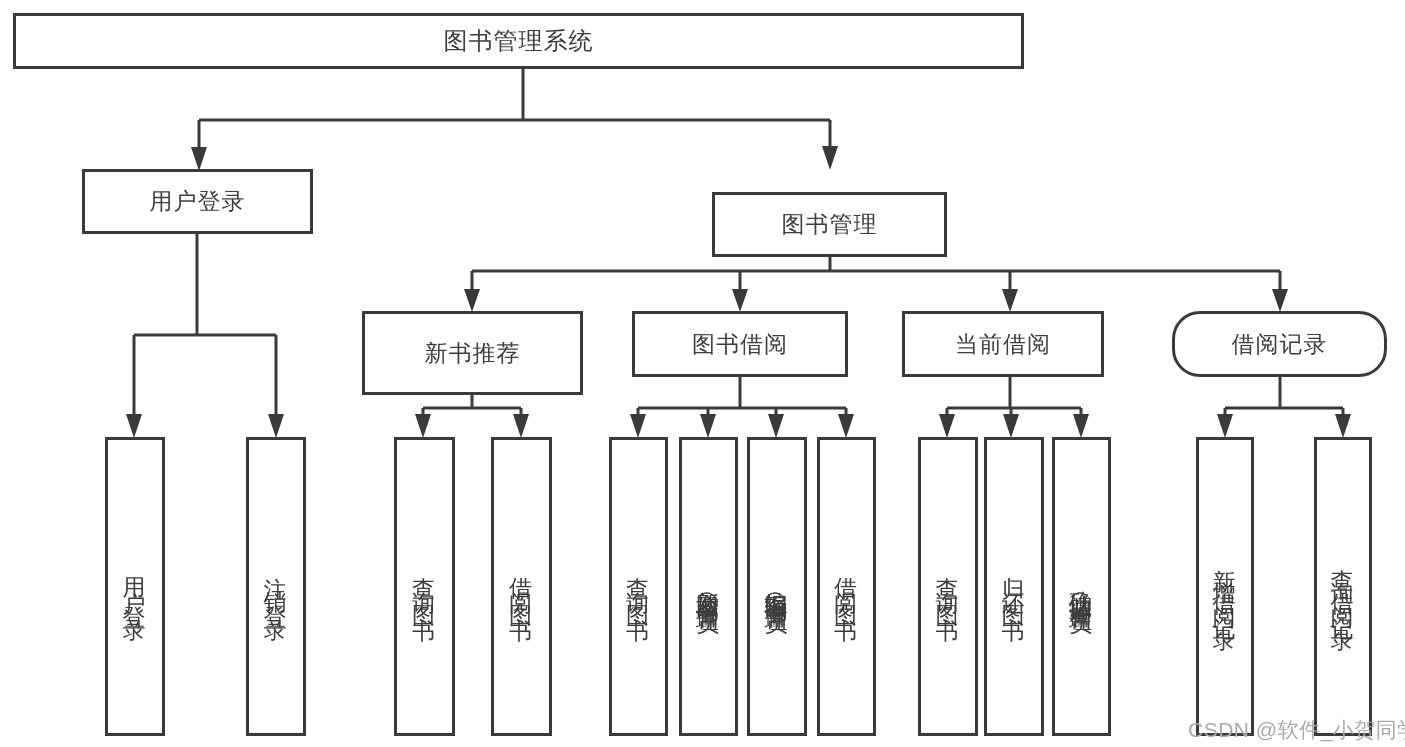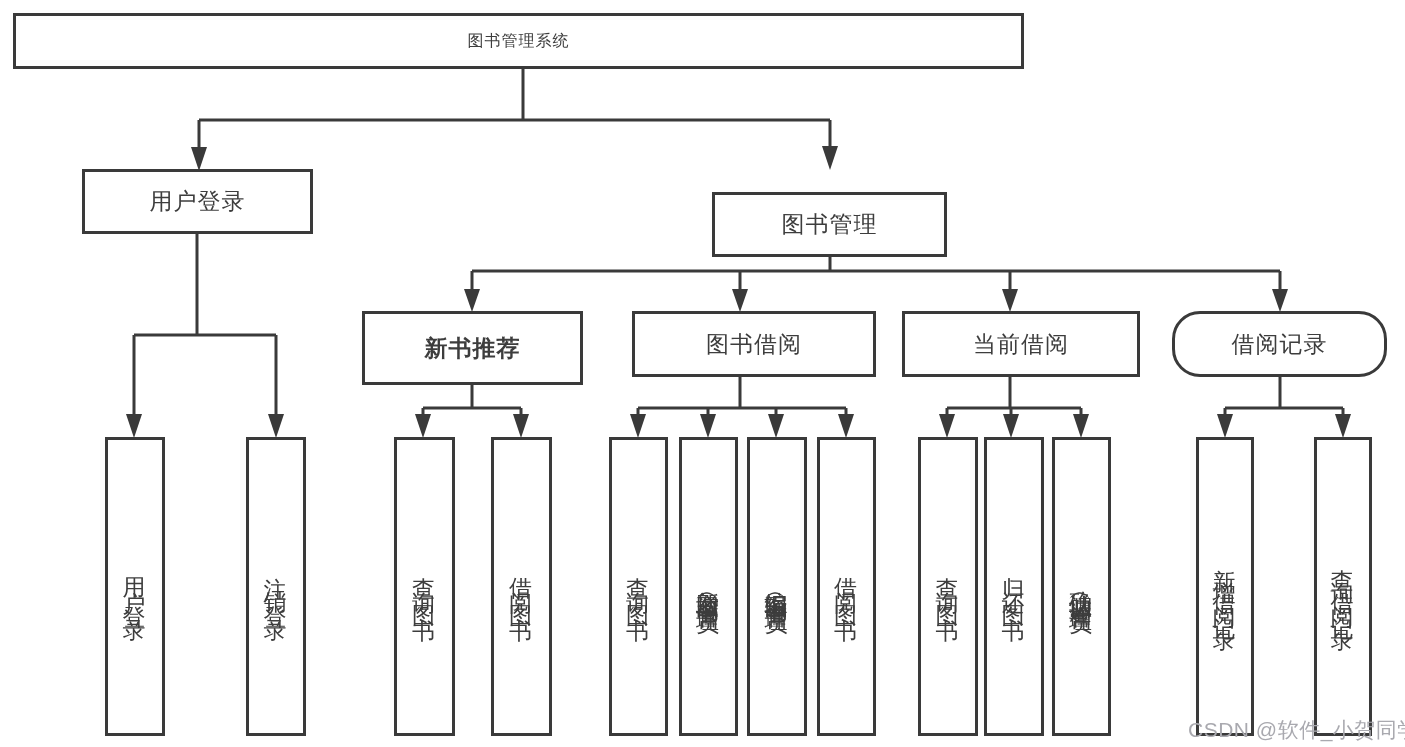--- a/index.html
+++ b/index.html
@@ -22,21 +22,21 @@
     position:absolute;z-index:2;
     box-sizing:border-box;
     border:3px solid var(--line);
     background:#fff;
     display:flex;align-items:center;justify-content:center;
     color:var(--text);
     font-size:23px;
     letter-spacing:1px;
     white-space:nowrap;
   }
-  .node.root{font-size:16px;}
+  .node.root{font-size:24px;}
 
   .vnode{
     position:absolute;z-index:2;
     box-sizing:border-box;
     border:3px solid var(--line);
     background:#fff;
     display:flex;align-items:center;justify-content:center;
     writing-mode:vertical-rl;
     text-orientation:mixed;
     color:var(--text);
@@ -44,23 +44,23 @@
     white-space:nowrap;
   }
   .sp-wide{letter-spacing:14px;}
   .sp-med{letter-spacing:12px;}
   .sp-tight{letter-spacing:3px;}
 
   
   #n-root{left:13px;top:13px;width:1011px;height:56px;}
   #n-login{left:82px;top:169px;width:231px;height:65px;}
   #n-mgmt{left:712px;top:169px;width:235px;height:65px;margin-top:23px;}
-  #n-rec{left:362px;top:311px;width:221px;height:74px;font-weight:bold;}
-  #n-borrow{left:632px;top:311px;width:244px;height:66px;font-family:Liberation Mono, monospace;}
-  #n-current{left:902px;top:311px;width:238px;height:66px;}
+  #n-rec{left:362px;top:311px;width:221px;height:84px;}
+  #n-borrow{left:632px;top:311px;width:216px;height:66px;font-family:Liberation Mono, monospace;}
+  #n-current{left:902px;top:311px;width:202px;height:66px;}
   #n-records{left:1172px;top:311px;width:215px;height:66px;border-radius:28px;}
 
   #lf-1{left:105px;top:437px;width:60px;height:299px;}
   #lf-2{left:246px;top:437px;width:60px;height:299px;}
   #lf-3{left:394px;top:437px;width:61px;height:299px;}
   #lf-4{left:491px;top:437px;width:61px;height:299px;}
   #lf-5{left:609px;top:437px;width:59px;height:299px;}
   #lf-6{left:679px;top:437px;width:59px;height:299px;}
   #lf-7{left:747px;top:437px;width:60px;height:299px;}
   #lf-8{left:817px;top:437px;width:59px;height:299px;}

